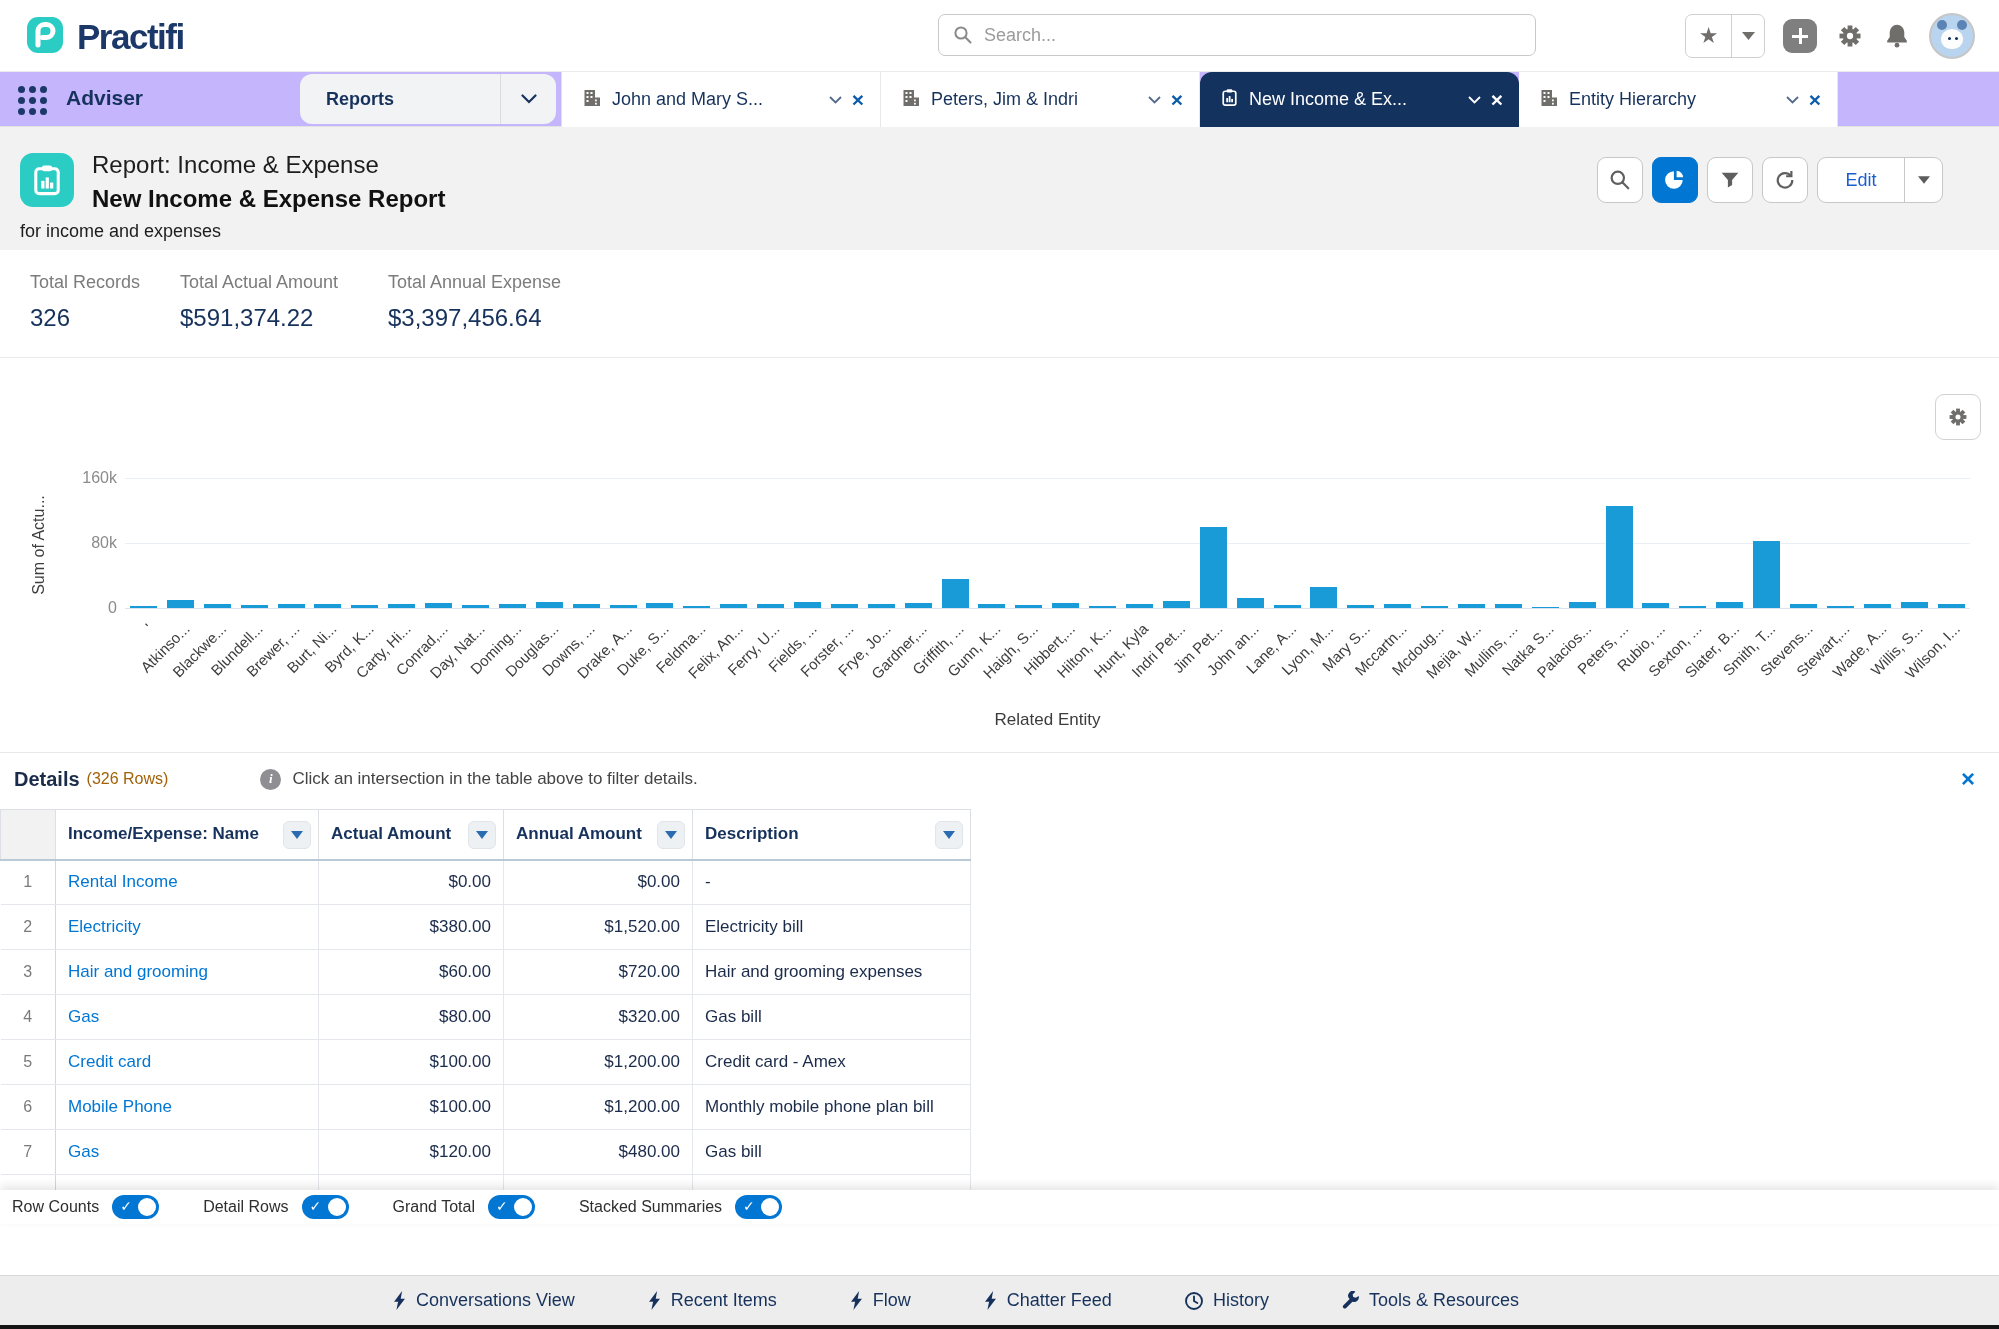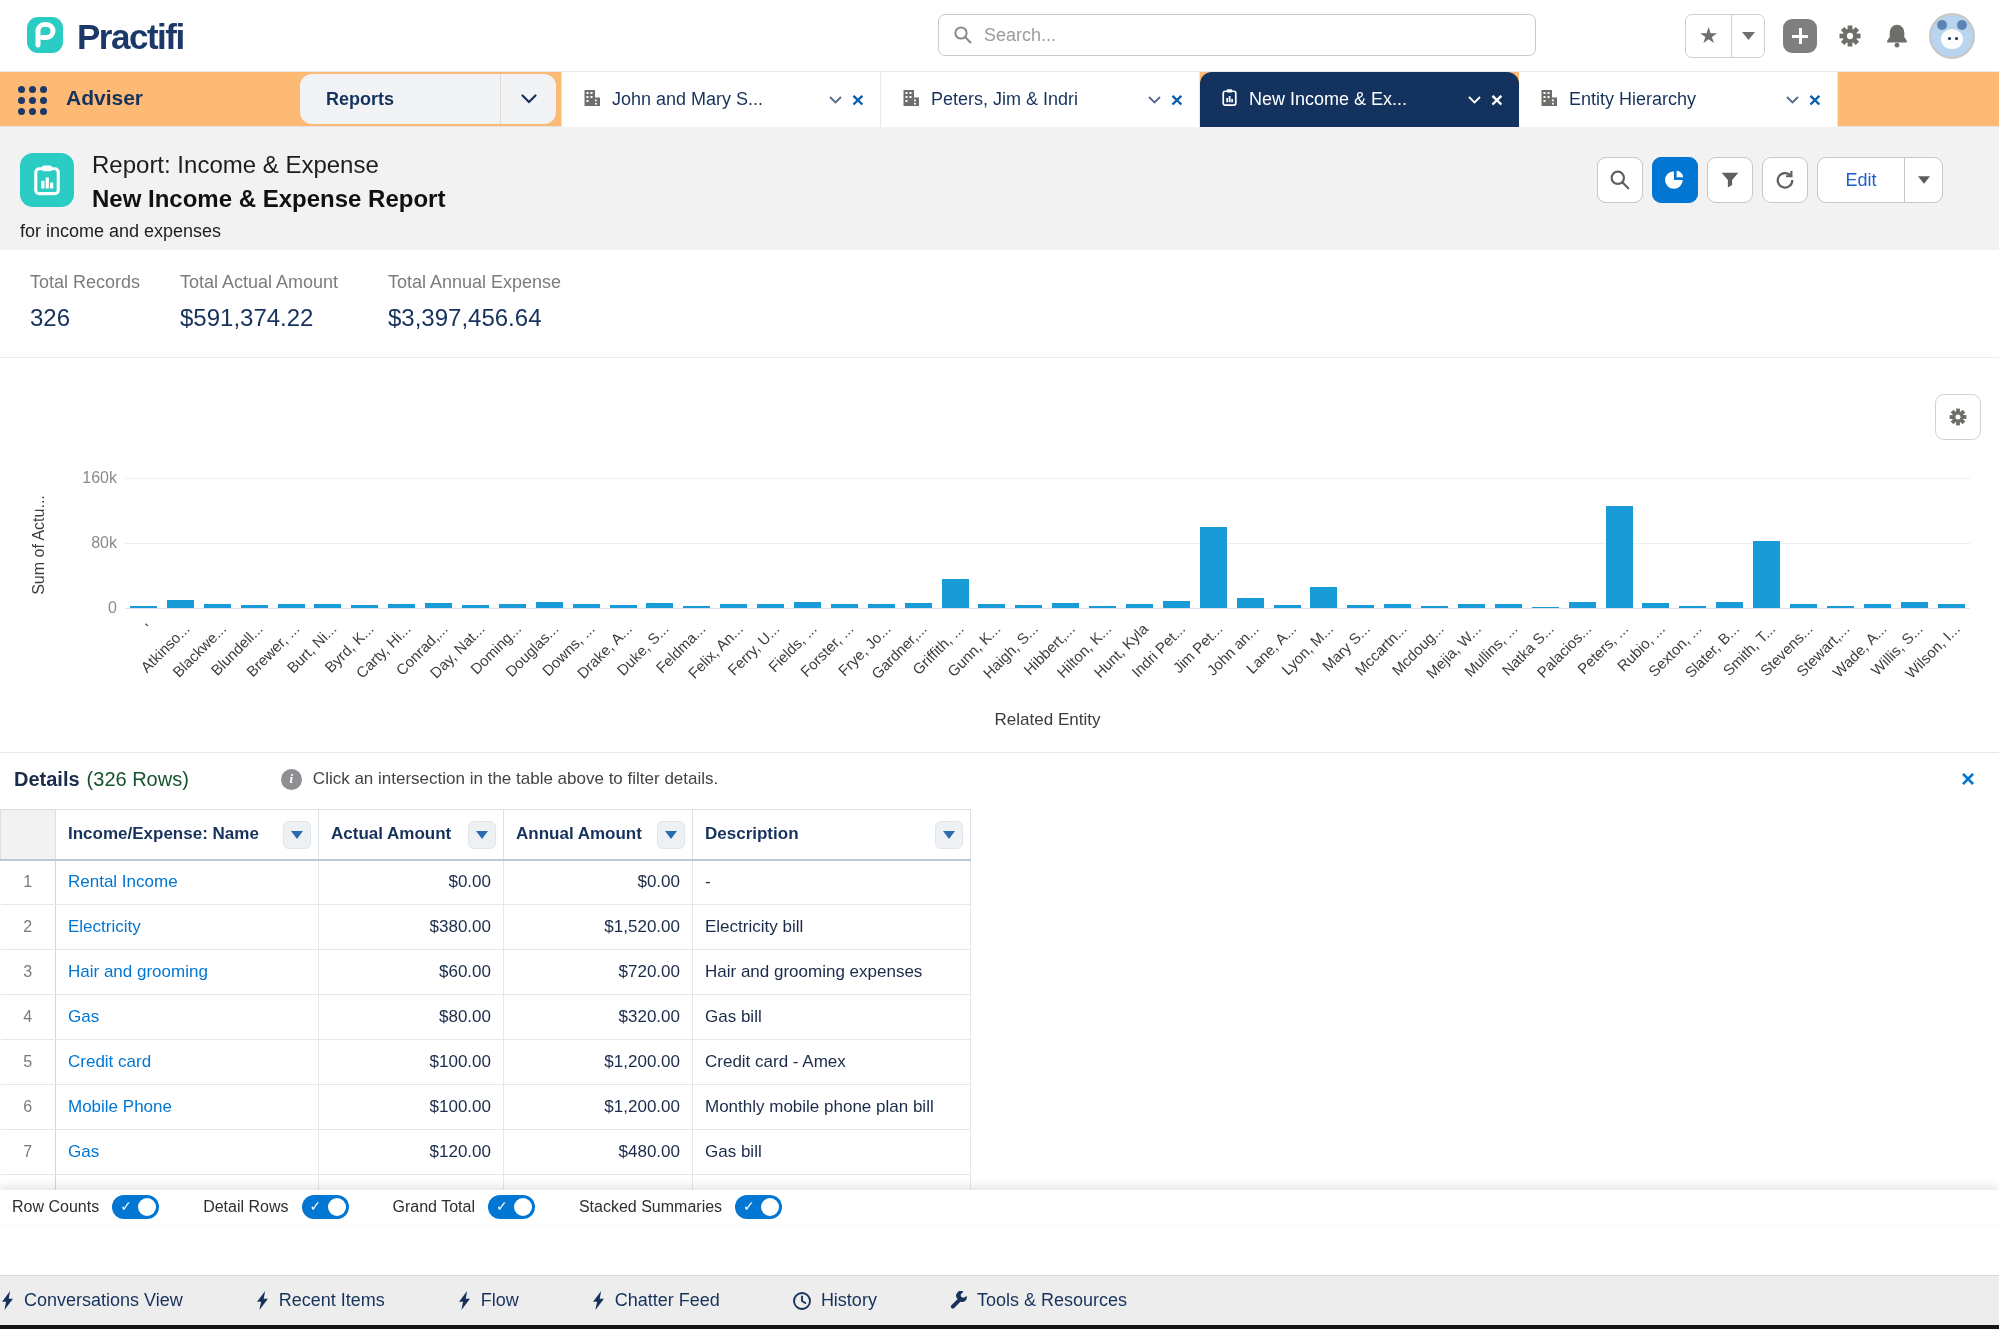--- a/index.html
+++ b/index.html
@@ -27,21 +27,21 @@
   .plus-btn::after { left:15.5px; top:9px; width:3px; height:16px; }
   .ghost-icon { color:#706e6b; display:flex; }
   .avatar { width:46px; height:46px; border-radius:50%; border:2px solid #c6c6c6;
     background:#b9d4ee; position:relative; overflow:hidden; }
   .avatar .face { position:absolute; left:10px; top:14px; width:22px; height:20px;
     background:#fdfdfd; border-radius:50% 50% 45% 45%; }
   .avatar .eye { position:absolute; top:22px; width:3px; height:3px; border-radius:50%; background:#16325c; }
   .avatar .ear { position:absolute; top:5px; width:10px; height:10px; border-radius:50%; background:#5b84b5; }
 
   
-  .navbar { position:relative; height:55px; background:#fdba74; border-bottom:1px solid #e3e3e3; }
+  .navbar { position:relative; height:55px; background:#c4b5fd; border-bottom:1px solid #e3e3e3; }
   .waffle { position:absolute; left:18px; top:14px; display:grid;
     grid-template-columns:repeat(3,7px); grid-gap:4px; cursor:pointer; }
   .waffle i { width:7px; height:7px; border-radius:50%; background:#1b3868; }
   .app-name { position:absolute; left:66px; top:14px; font-size:21px; font-weight:bold; color:#16325c; }
   .nav-pill { position:absolute; left:300px; top:2px; width:256px; height:50px; background:#f2f3f4;
     border-radius:12px; display:flex; align-items:center; }
   .nav-pill-label { flex:1; padding-left:26px; font-size:18px; font-weight:bold; color:#16325c; }
   .nav-pill-caret { width:56px; height:100%; border-left:1px solid #dcdcdc; display:flex;
     align-items:center; justify-content:center; color:#16325c; }
   .nav-divider { position:absolute; left:561px; top:0; width:1px; height:55px; background:#e2e2e2; }
@@ -96,21 +96,21 @@
   .xlabel-slot { width:36.9px; position:relative; }
   .xlabel-slot span { position:absolute; right:50%; top:10px; white-space:nowrap; font-size:15px;
     color:#3d3d3d; transform:rotate(-45deg); transform-origin:100% 0; }
   .x-axis-title { position:absolute; left:0; top:352px; width:100%; text-align:center;
     font-size:17px; color:#3c3c3c; }
 
   
   .details { position:relative; height:438px; background:#fff; border-top:1px solid #e8e8e8; overflow:hidden; }
   .details-head { height:52px; display:flex; align-items:center; padding-left:14px; }
   .details-title { font-size:20px; font-weight:bold; color:#1b2b4a; }
-  .details-count { font-size:20px; color:#14532d; font-weight:normal; margin-left:7px; }
+  .details-count { font-size:16px; color:#a16207; font-weight:normal; margin-left:7px; }
   .info-icon { margin-left:92px; width:21px; height:21px; border-radius:50%; background:#8e8e93;
     color:#fff; font-size:13px; font-weight:bold; display:flex; align-items:center;
     justify-content:center; font-family:"Liberation Serif", serif; font-style:italic; }
   .details-hint { margin-left:11px; font-size:17px; color:#444; }
   .details-close { position:absolute; right:24px; top:14px; color:#0176d3; font-size:24px;
     font-weight:bold; cursor:pointer; line-height:1; }
   table.detail-table { border-collapse:collapse; table-layout:fixed; width:970px; margin-top:4px; }
   .detail-table th { height:50px; border:1px solid #dcdfe3; border-bottom:2px solid #b9c9d8;
     font-size:17px; color:#16325c; text-align:left; padding:0 40px 0 12px; background:#fff;
     position:relative; font-weight:bold; }
@@ -132,21 +132,21 @@
     display:flex; align-items:center; gap:44px; padding-left:12px; z-index:3; }
   .toggle-item { display:flex; align-items:center; gap:13px; font-size:16px; color:#2e2e2e; }
   .switch { width:47px; height:24px; border-radius:12px; background:#0176d3; position:relative; cursor:pointer; }
   .switch .check { position:absolute; left:8px; top:3px; color:#fff; font-size:14px; }
   .switch .knob { position:absolute; right:3px; top:3px; width:18px; height:18px; border-radius:50%; background:#fff; }
 
   .spacer { height:51px; background:#fff; }
 
   
   .footer { height:50px; background:#ededed; border-top:1px solid #d8d8d8; display:flex;
-    align-items:center; justify-content:flex-start; gap:72px; padding-right:88px; }
+    align-items:center; justify-content:center; gap:72px; padding-right:88px; }
   .footer-item { display:flex; align-items:center; gap:9px; font-size:18px; color:#16325c;
     font-weight:500; cursor:pointer; }
   .footer-item .f-icon { display:flex; color:#16325c; }
   .bottom-strip { height:5px; background:#151515; }
 </style>
 </head>
 <body>
 
 <div class="topbar">
   <div class="logo">

